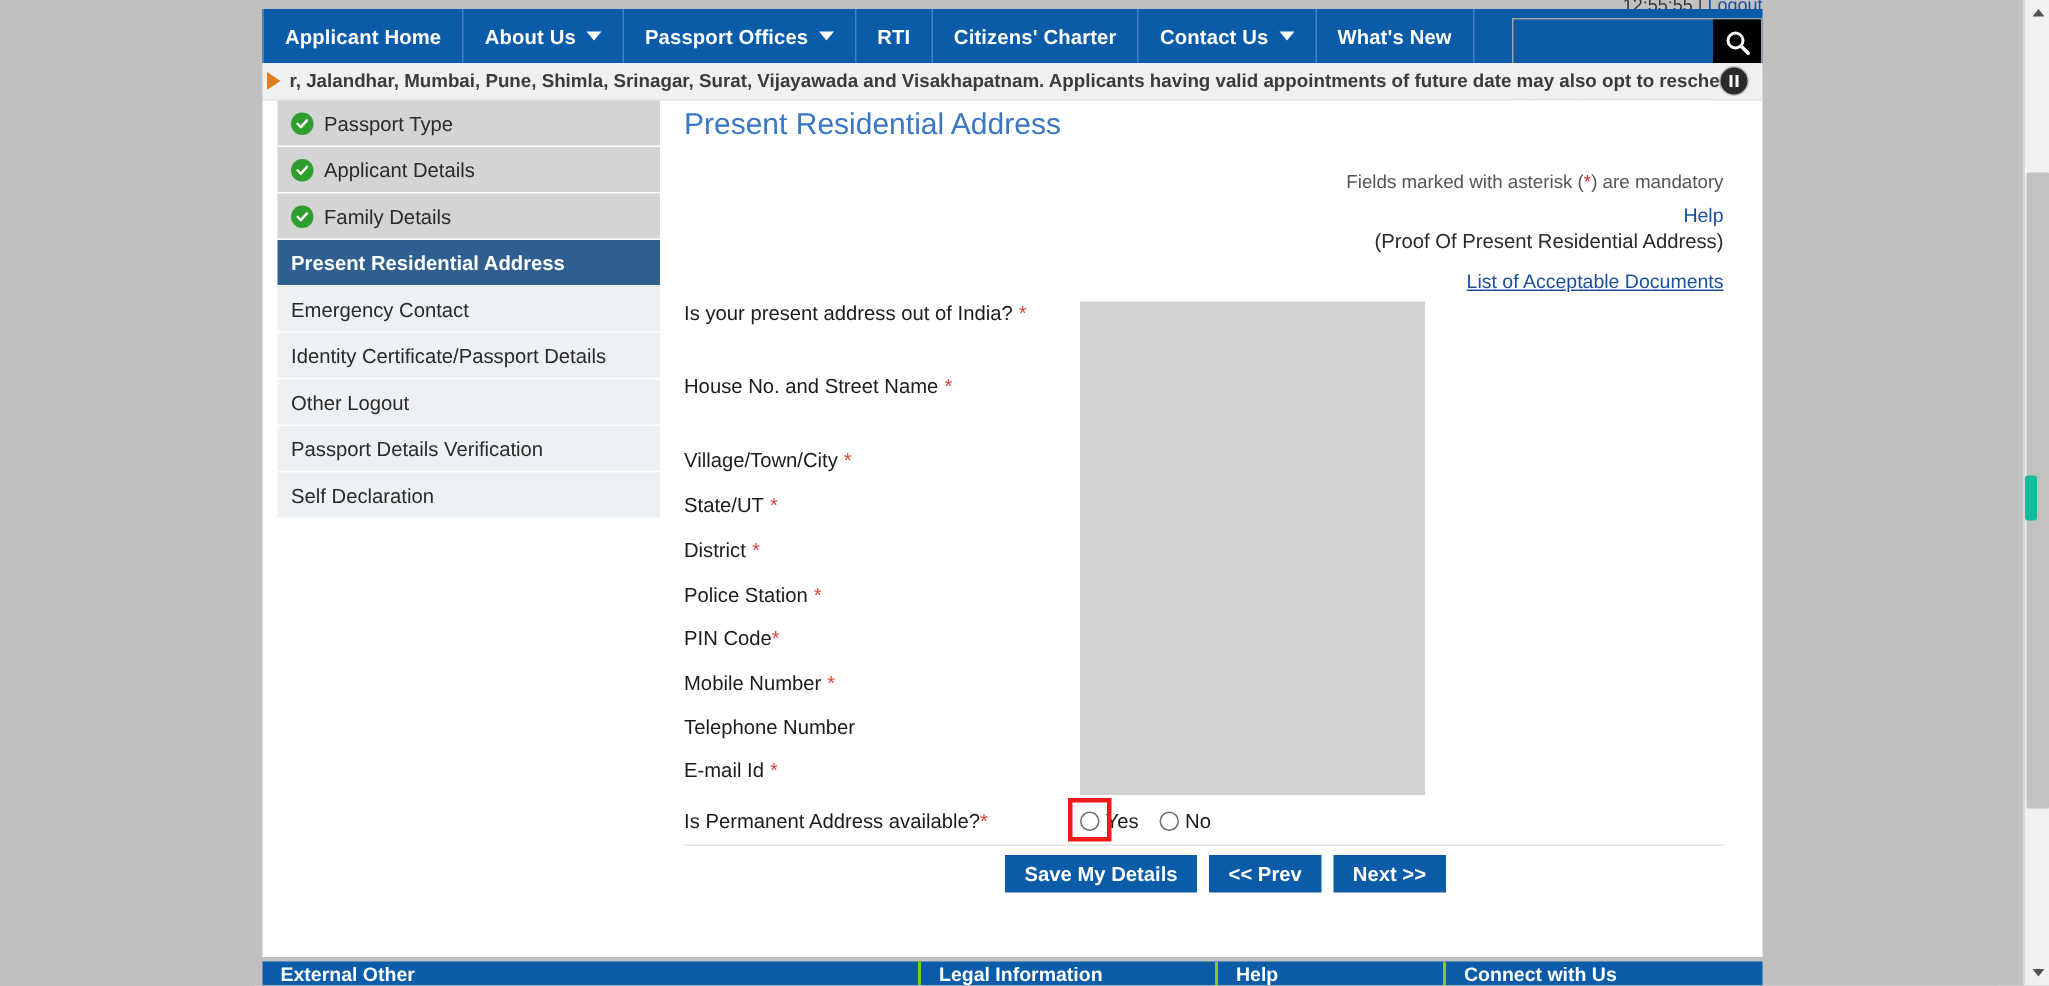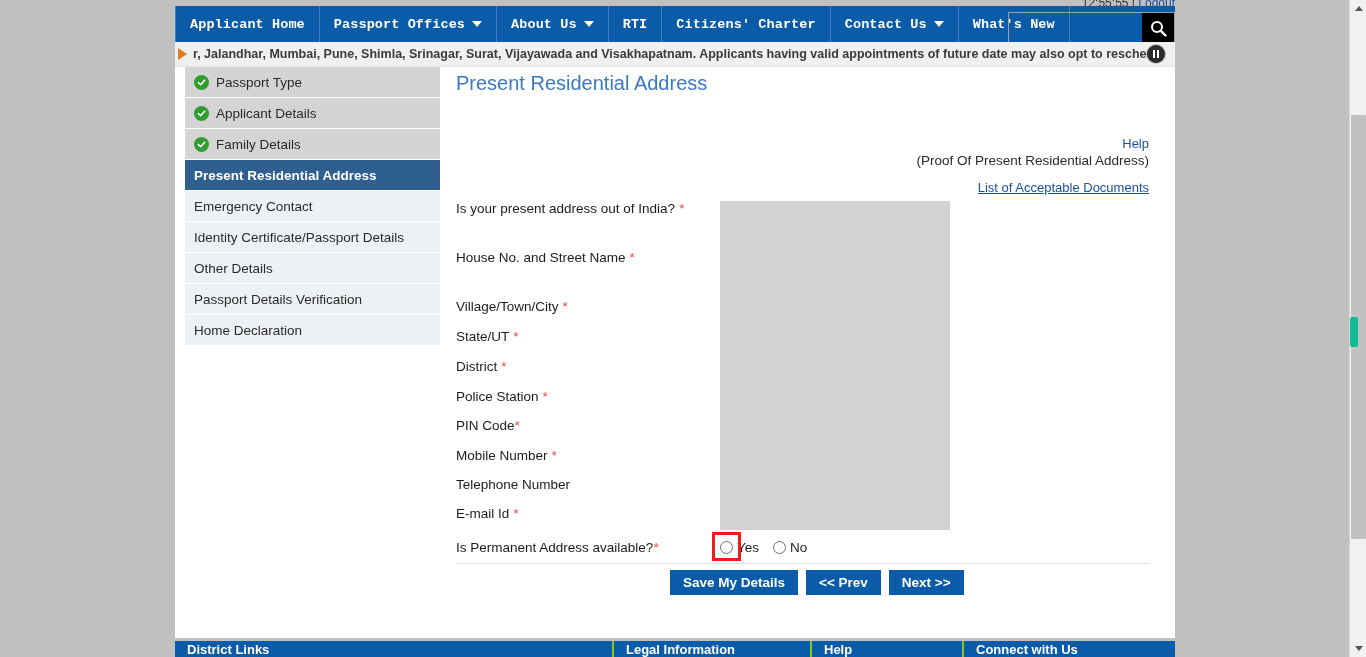--- a/index.html
+++ b/index.html
@@ -28,21 +28,20 @@
   
   .nav {
     position:absolute; left:175px; top:6px; width:1000px; height:36px;
     background:#0a5ba8; display:flex; align-items:stretch;
   }
   .nav-item {
     display:flex; align-items:center; justify-content:center;
     padding:0 14px; color:#ffffff; font-size:13.5px; font-weight:bold;
     border-right:1px solid #3e83c0; white-space:nowrap; cursor:pointer;
     letter-spacing:.1px;
-    font-family:Liberation Mono, monospace;
   }
   .nav-item:first-child { border-left:1px solid #3e83c0; }
   .nav-item .caret {
     display:inline-block; margin-left:7px;
     border-left:5px solid transparent; border-right:5px solid transparent;
     border-top:6px solid #ffffff;
   }
   .nav-spacer { flex:0 0 auto; }
 
   .search-wrap {
@@ -221,25 +220,25 @@
     <span>|</span>
     <span class="logout">Logout</span>
   </div>
 
   <div class="nav">
     <div id="nav-items" style="display:flex;">
         <div class="nav-item">
           <span>Applicant Home</span>
         </div>
         <div class="nav-item">
+          <span>About Us</span>
+          <span class="caret"></span>
+        </div>
+        <div class="nav-item">
           <span>Passport Offices</span>
-          <span class="caret"></span>
-        </div>
-        <div class="nav-item">
-          <span>About Us</span>
           <span class="caret"></span>
         </div>
         <div class="nav-item">
           <span>RTI</span>
         </div>
         <div class="nav-item">
           <span>Citizens' Charter</span>
         </div>
         <div class="nav-item">
           <span>Contact Us</span>
@@ -300,32 +299,35 @@
         <div class="side-item side-active">
           <span>Present Residential Address</span>
         </div>
         <div class="side-item side-plain">
           <span>Emergency Contact</span>
         </div>
         <div class="side-item side-plain">
           <span>Identity Certificate/Passport Details</span>
         </div>
         <div class="side-item side-plain">
-          <span>Other Details</span>
+          <span>Other Logout</span>
         </div>
         <div class="side-item side-plain">
           <span>Passport Details Verification</span>
         </div>
         <div class="side-item side-plain">
-          <span>Home Declaration</span>
+          <span>Self Declaration</span>
         </div>
       </div>
 
     <div class="form-title">Present Residential Address</div>
 
+    <div class="mandatory-note">
+      <span>Fields marked with asterisk (</span><span class="ast">*</span><span>) are mandatory</span>
+    </div>
 
     <div class="help-link">Help</div>
     <div class="proof-line">(Proof Of Present Residential Address)</div>
     <div class="docs-link">List of Acceptable Documents</div>
 
     <div class="gray-panel"></div>
 
     <div class="fields" id="fields" style="position: absolute;">
         <div class="field-row" style="position: absolute; top: 0px; left: 0px;">
           <span>Is your present address out of India?</span>
@@ -388,21 +390,21 @@
     <div class="btn-row" id="btn-row">
         <button class="btn">Save My Details</button>
         <button class="btn">&lt;&lt; Prev</button>
         <button class="btn">Next &gt;&gt;</button>
       </div>
 
   </div>
 
   <div class="footer" id="footer">
       <div class="footer-col fc1">
-        <span>District Links</span>
+        <span>External Other</span>
       </div>
       <div class="footer-col fc2">
         <span>Legal Information</span>
       </div>
       <div class="footer-col fc3">
         <span>Help</span>
       </div>
       <div class="footer-col fc4">
         <span>Connect with Us</span>
       </div>

